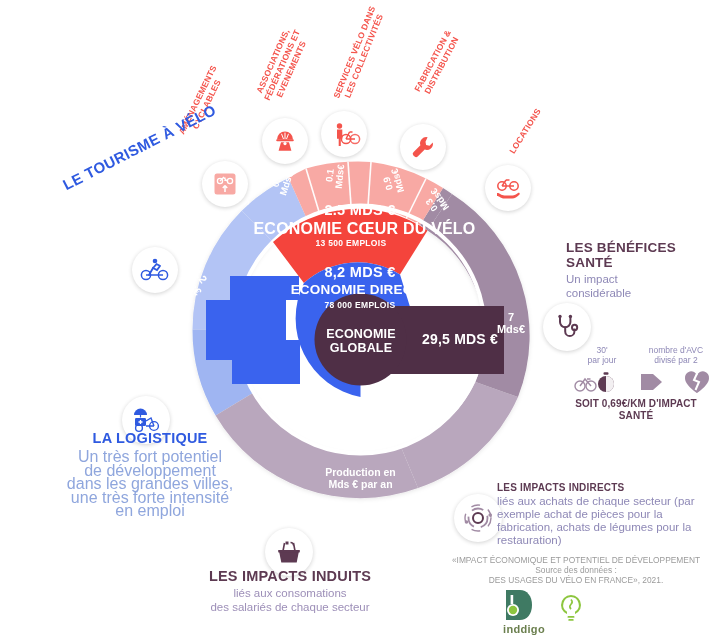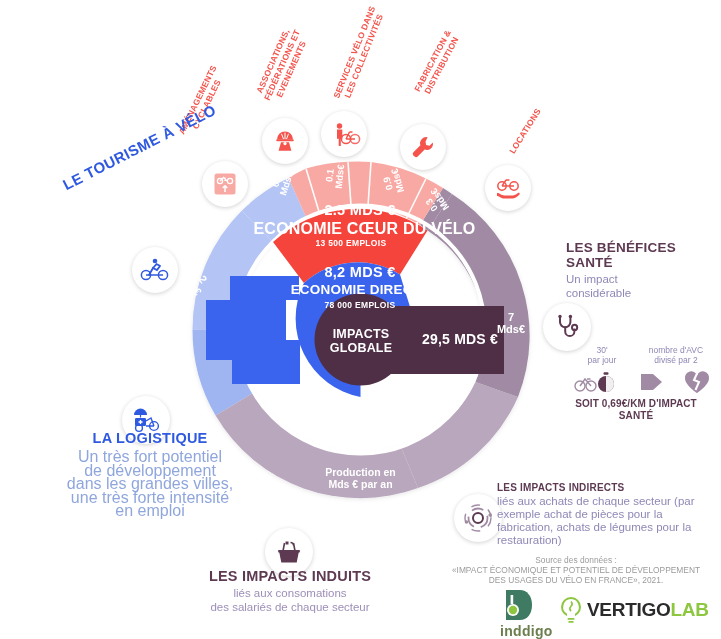--- a/index.html
+++ b/index.html
@@ -66,21 +66,21 @@
     position:absolute;left:556px;top:398px;width:160px;text-align:center;
     color:#5d3a52;font-weight:bold;font-size:10px;line-height:11.5px;letter-spacing:.1px;
   }
 
   
   .source{
     position:absolute;left:436px;top:555px;width:280px;text-align:center;
     color:#9b9b9b;font-size:8.4px;line-height:10.2px;
   }
   .logos{position:absolute;left:500px;top:588px;width:190px;display:flex;align-items:center;gap:10px;}
-  .indd-word{font-size:14px;color:#6b7f4e;font-weight:bold;letter-spacing:.3px;margin-top:1px;text-align:center;}
+  .indd-word{font-size:11px;color:#6b7f4e;font-weight:bold;letter-spacing:.3px;margin-top:1px;text-align:center;}
   .vert-word{font-size:19px;font-weight:bold;letter-spacing:-.3px;}
   .vert-a{color:#2b2b2b;}
   .vert-b{color:#8dc63f;}
 
   
   .wt{position:absolute;color:#ffffff;text-align:center;font-weight:bold;}
 </style>
 </head>
 <body>
 
@@ -144,21 +144,21 @@
 </svg>
 
 <div class="wt" style="left:260px;top:202px;width:200px;font-size:14.5px;letter-spacing:.3px;">2.5 MDS €</div>
 <div class="wt" style="left:252px;top:220px;width:225px;font-size:16px;letter-spacing:.2px;">ECONOMIE CŒUR DU VÉLO</div>
 <div class="wt" style="left:275px;top:238px;width:152px;font-size:8.5px;letter-spacing:.3px;font-weight:bold;">13 500 EMPLOIS</div>
 
 <div class="wt" style="left:270px;top:264px;width:180px;font-size:14.5px;letter-spacing:.3px;">8,2 MDS €</div>
 <div class="wt" style="left:262px;top:282px;width:197px;font-size:13.5px;letter-spacing:.2px;">ECONOMIE DIRECTE</div>
 <div class="wt" style="left:280px;top:300px;width:160px;font-size:8.5px;letter-spacing:.3px;font-weight:bold;">78 000 EMPLOIS</div>
 
-<div class="wt" style="left:316px;top:327px;width:90px;font-size:12.5px;letter-spacing:.2px;">IMPACTS</div>
+<div class="wt" style="left:316px;top:327px;width:90px;font-size:12.5px;letter-spacing:.2px;">ECONOMIE</div>
 <div class="wt" style="left:316px;top:341px;width:90px;font-size:12.5px;letter-spacing:.2px;">GLOBALE</div>
 
 <div class="wt" style="left:410px;top:331px;width:100px;font-size:14px;letter-spacing:.2px;">29,5 MDS €</div>
 
 <div class="wt" style="left:283px;top:466px;width:155px;font-size:10.5px;">Production en</div>
 <div class="wt" style="left:283px;top:478px;width:155px;font-size:10.5px;">Mds € par an</div>
 
 <div class="wt" style="left:169px;top:268px;width:52px;font-size:11px;line-height:11.5px;transform:rotate(52deg);">
   <span>4.2</span><br>
   <span>Mds€</span>
@@ -370,22 +370,22 @@
 </div>
 <div class="t-indirects">
   <div class="blockTitle">LES IMPACTS INDIRECTS</div>
   <div class="blockBody" style="white-space:pre-line;">liés aux achats de chaque secteur (par
 exemple achat de pièces pour la
 fabrication, achats de légumes pour la
 restauration)</div>
 </div>
 
 <div class="source">
+  <div>«IMPACT ÉCONOMIQUE ET POTENTIEL DE DÉVELOPPEMENT</div>
   <div>Source des données :</div>
-  <div>«IMPACT ÉCONOMIQUE ET POTENTIEL DE DÉVELOPPEMENT</div>
   <div>DES USAGES DU VÉLO EN FRANCE», 2021.</div>
 </div>
 
 <div class="logos">
   <div style="width:48px;">
     <svg width="46" height="34" viewBox="0 0 46 34">
       <path d="M6 2h14v30H6z" fill="#3f7a63"></path>
       <path d="M20 2c7 0 12 6 12 15s-5 15-12 15z" fill="#3f7a63"></path>
       <circle cx="13" cy="22" r="6" fill="#ffffff"></circle>
       <circle cx="13" cy="22" r="4.2" fill="#8dc63f"></circle>
@@ -394,17 +394,14 @@
     <div class="indd-word">inddigo</div>
   </div>
   <div style="display:flex;align-items:center;gap:3px;margin-top:-8px;">
     <svg width="26" height="30" viewBox="0 0 26 30">
       <circle cx="13" cy="12" r="10" fill="#8dc63f"></circle>
       <path d="M13 4a8 8 0 0 1 4 14.8V22h-8v-3.2A8 8 0 0 1 13 4z" fill="#ffffff"></path>
       <rect x="9.5" y="23" width="7" height="1.8" rx=".9" fill="#8dc63f"></rect>
       <rect x="10.3" y="26" width="5.4" height="1.8" rx=".9" fill="#8dc63f"></rect>
       <path d="M13 6.5c1.6 1.6 1.6 3.2 0 4.8-1.6 1.6-1.6 3.2 0 4.8" fill="none" stroke="#8dc63f" stroke-width="1.6"></path>
     </svg>
-    <div class="vert-word">
-      <span class="vert-a">VERTIGO</span><span class="vert-b">LAB</span>
-    </div>
   </div>
 </div>
 
 </body></html>

